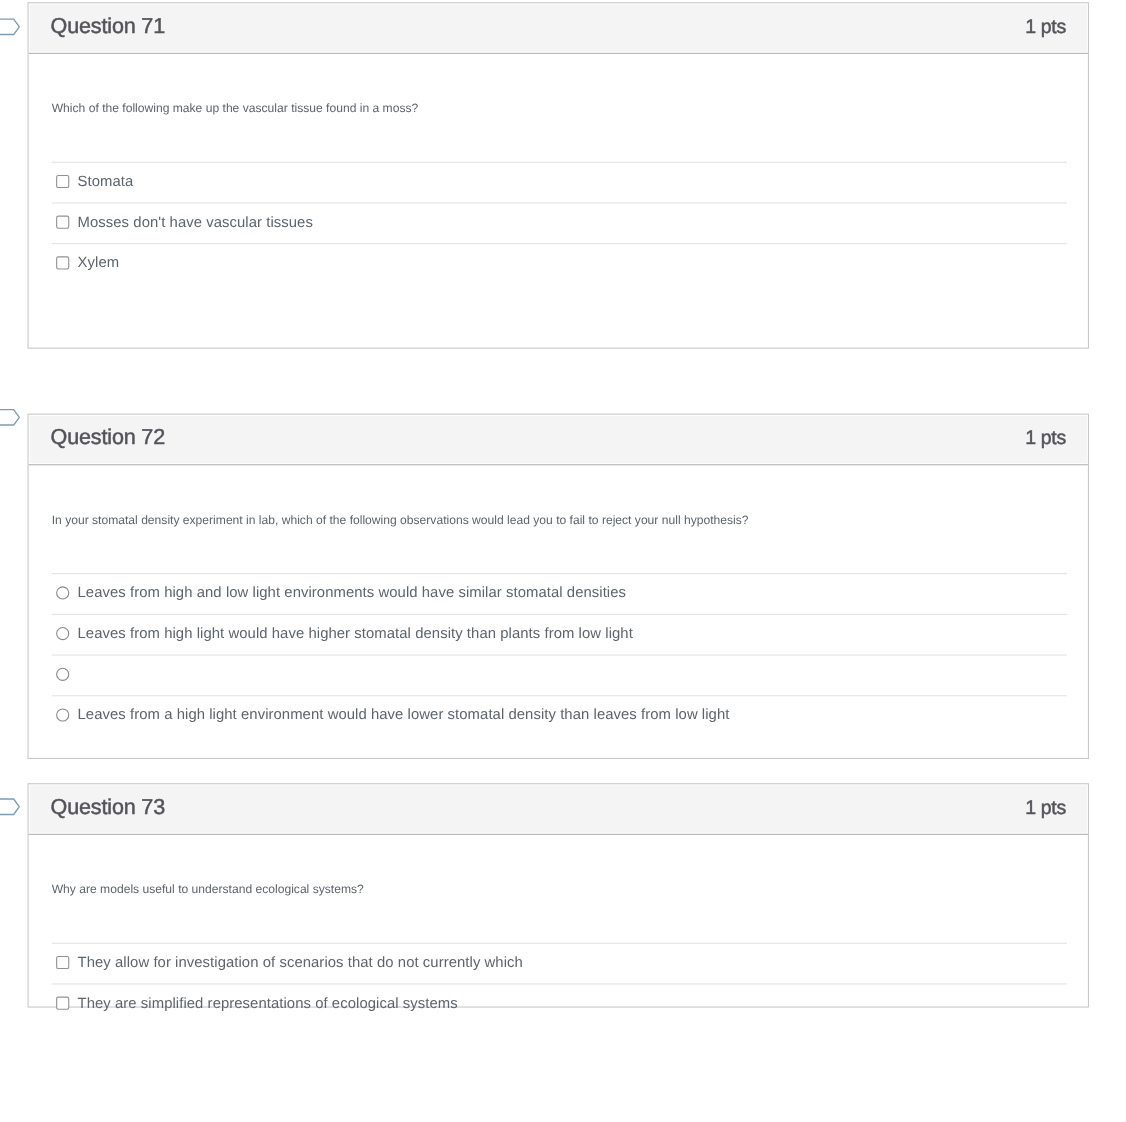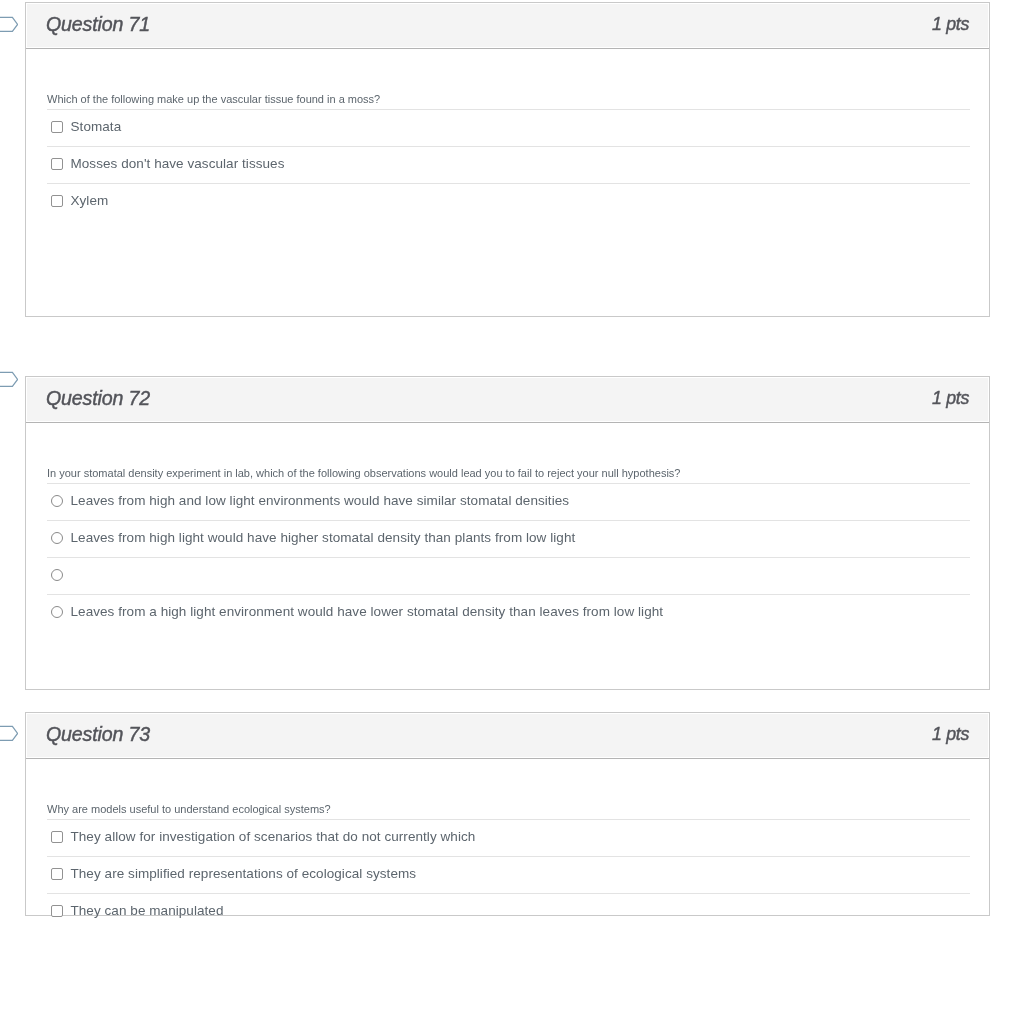--- a/index.html
+++ b/index.html
@@ -29,40 +29,40 @@
     height:46px;
     border-bottom:1px solid #b4b4b4;
     display:flex; align-items:center;
     padding:0 20px 1px 20px;
   }
   .q-header::before {
     content:""; position:absolute;
     left:1px; right:1px; top:1px; height:43px;
     background:#f4f4f4;
   }
-  .q-name, .q-pts { position:relative;font-style:italic; }
+  .q-name, .q-pts { position:relative; }
   .q-name {
     font-size:19.6px; letter-spacing:-0.15px; font-weight:400;
     -webkit-text-stroke:0.45px; color:#53545a;
     position:relative; top:-1px;
   }
   .q-pts {
     margin-left:auto;
     font-size:17.8px; letter-spacing:-0.3px; font-weight:400;
     -webkit-text-stroke:0.42px; color:#53545a;
     position:relative; top:-1px;
   }
 
   .q-text {
     padding:40px 20px 0 21px;
     font-size:11px; letter-spacing:0; line-height:20px;
     color:#5c656d;
   }
 
-  .answers { padding:0 19px 0 21px; }
+  .answers { padding:0 19px 0 21px; margin-top:38px; }
 
   .answer {
     display:flex; align-items:center;
     height:37px; padding-left:4px;
     border-top:1px solid #e3e3e3;
     font-size:13.5px; letter-spacing:0.06px; color:#5c656d;
   }
 
   .ctrl {
     width:12px; height:12px; flex:none;
@@ -171,22 +171,18 @@
 
         <div class="answers">
         <div class="answer">
           <span class="ctrl checkbox"></span>
           <span class="ans-text">They allow for investigation of scenarios that do not currently which</span>
         </div>
         <div class="answer">
           <span class="ctrl checkbox"></span>
           <span class="ans-text">They are simplified representations of ecological systems</span>
         </div>
-        <div class="answer">
-          <span class="ctrl checkbox"></span>
-          <span class="ans-text">They can be manipulated</span>
-        </div>
         </div>
 
       </div>
     </div>
 
 </div>
 
 </body></html>

